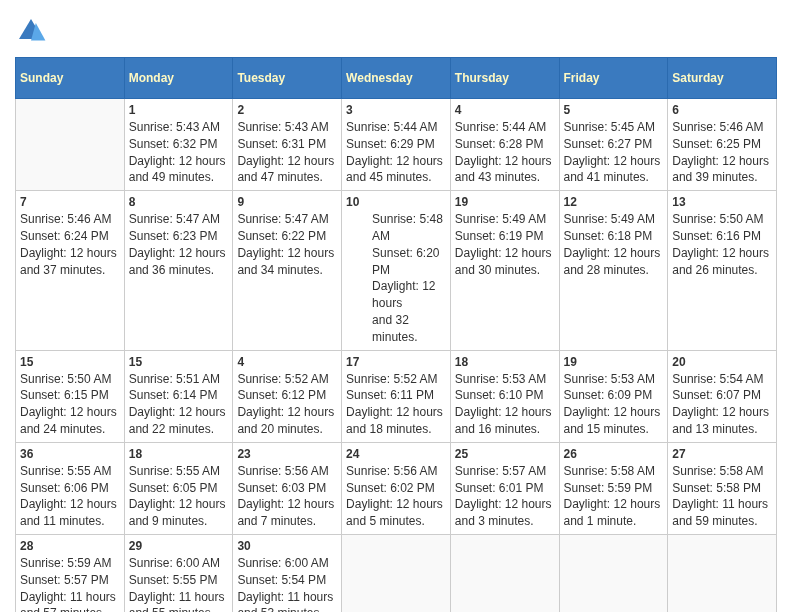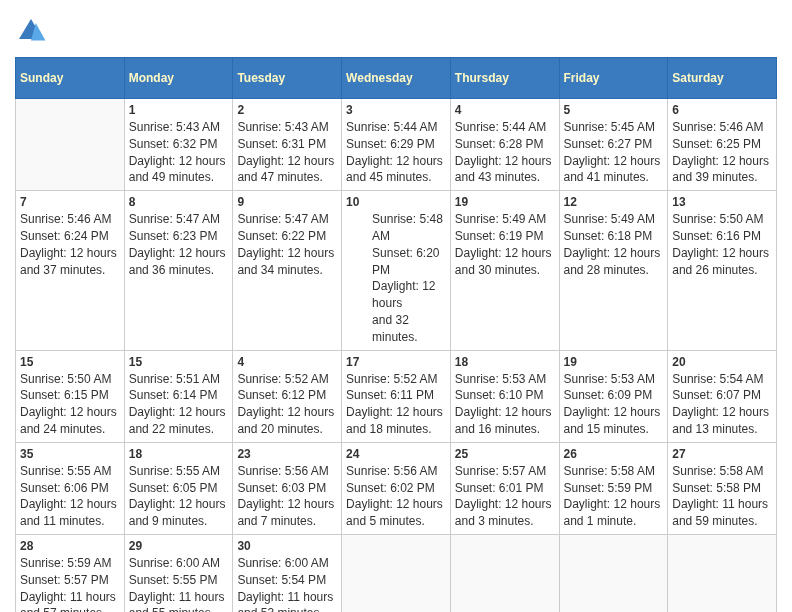--- a/index.html
+++ b/index.html
@@ -272,21 +272,21 @@
           <td>
             <div class="day-num">20</div>
             <div class="day-info" style="white-space: pre-line;">Sunrise: 5:54 AM
 Sunset: 6:07 PM
 Daylight: 12 hours
 and 13 minutes.</div>
           </td>
         </tr>
         <tr class="week-row">
           <td>
-            <div class="day-num">35</div>
+            <div class="day-num">36</div>
             <div class="day-info" style="white-space: pre-line;">Sunrise: 5:55 AM
 Sunset: 6:06 PM
 Daylight: 12 hours
 and 11 minutes.</div>
           </td>
           <td>
             <div class="day-num">18</div>
             <div class="day-info" style="white-space: pre-line;">Sunrise: 5:55 AM
 Sunset: 6:05 PM
 Daylight: 12 hours

